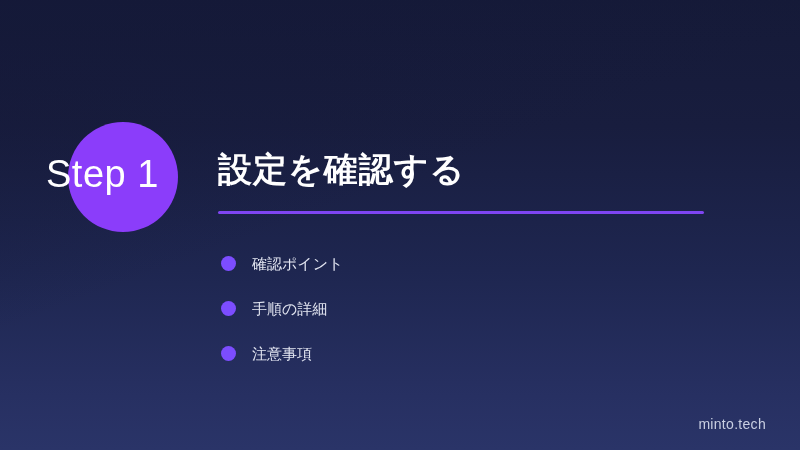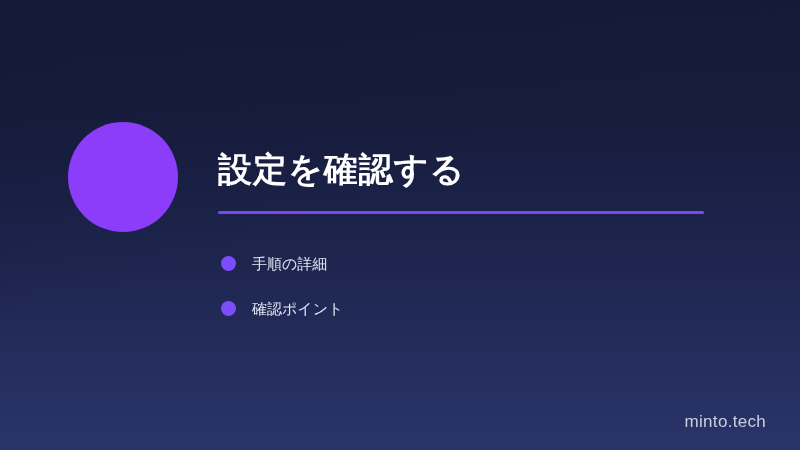--- a/index.html
+++ b/index.html
@@ -114,44 +114,49 @@
     line-height: 20px;
     white-space: nowrap;
   }
 
   
   .footer-brand {
     position: absolute;
     right: 34px;
     bottom: 18px;
     z-index: 2;
-    font-size: 17px;
+    font-size: 14px;
     font-weight: 400;
     color: #c9cfe2;
     letter-spacing: 0.3px;
   }
 </style>
 </head>
 <body>
 
 <div class="slide">
 
   <div class="badge-circle"></div>
+  <div class="step-label">Step 1</div>
 
   <div class="title-block">
     <h1 class="slide-title">設定を確認する</h1>
     <div class="title-rule"></div>
   </div>
 
   <ul class="bullet-list">
     <li class="bullet-item">
       <span class="bullet-dot"></span>
+      <span class="bullet-text">確認ポイント</span>
+    </li>
+    <li class="bullet-item">
+      <span class="bullet-dot"></span>
       <span class="bullet-text">手順の詳細</span>
     </li>
     <li class="bullet-item">
       <span class="bullet-dot"></span>
-      <span class="bullet-text">確認ポイント</span>
+      <span class="bullet-text">注意事項</span>
     </li>
   </ul>
 
   <div class="footer-brand">minto.tech</div>
 
 </div>
 
 </body></html>

